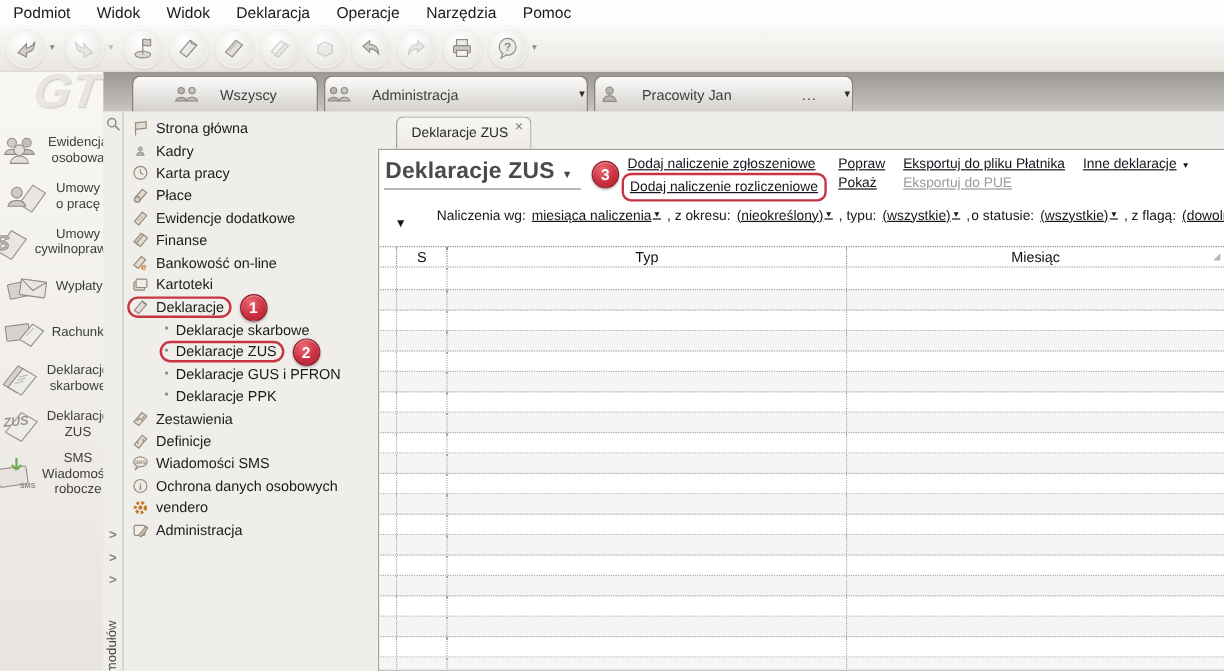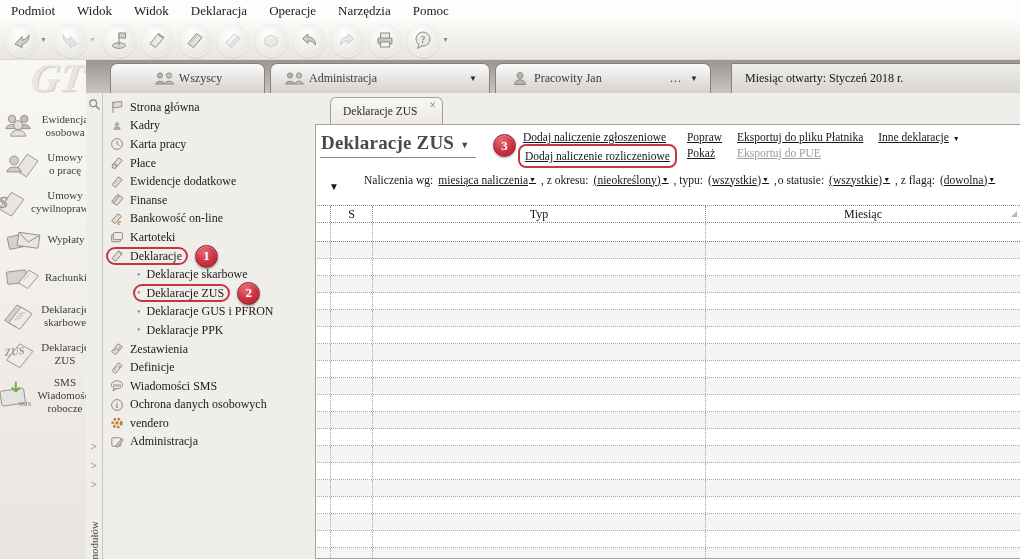--- a/index.html
+++ b/index.html
@@ -2,21 +2,21 @@
 <html><head>
 <meta charset="utf-8">
 <style>
   * { box-sizing: border-box; }
   html,body { margin:0; padding:0; }
   body {
     width:1020px; height:559px; overflow:hidden;
     font-family:"Liberation Sans", sans-serif;
     background:#f0eeea; color:#1b1b19;
   }
-  .app { width:1020px; height:559px; display:flex; flex-direction:column;font-family:Liberation Serif, serif; }
+  .app { width:1020px; height:559px; display:flex; flex-direction:column; }
 
   
   .menubar { height:21px; background:#fdfdfc; display:flex; align-items:center; font-size:13px; padding-left:2px; }
   .menu-item { padding:2px 13px 2px 9px; cursor:pointer; white-space:nowrap; }
 
   
   .toolbar { height:39px; background:linear-gradient(#fbfaf8,#e9e6e1); border-bottom:1px solid #ddd9d3; display:flex; align-items:center; padding-left:5px; gap:5px; }
   .tbtn-wrap { display:flex; align-items:center; cursor:pointer; }
   .tbtn { width:33px; height:33px; border-radius:50%; background:radial-gradient(circle at 40% 30%, #ffffff 0%, #efedea 55%, #e0ddd8 100%);
           box-shadow:0 1px 2px rgba(0,0,0,0.10), inset 0 0 0 1px #f2f0ec; display:flex; align-items:center; justify-content:center; }
@@ -36,31 +36,31 @@
              text-shadow:-1px -1px 0 #fcfbf9, 1px 1px 1px #ccc9c3; transform:skewX(-8deg); user-select:none; }
   .side-item { display:flex; flex-direction:row; align-items:center; text-align:center; font-size:11px; line-height:1.18; color:#3c3c3a; cursor:pointer; }
   .side-icon { width:46px; height:31px; display:flex; align-items:center; justify-content:center; }
   .side-icon svg { width:44px; height:30px; }
   .side-label { max-width:84px; }
 
   .right-col { flex:1; display:flex; flex-direction:column; min-width:0; }
 
   
   .tabbar { height:33px; background:linear-gradient(#9a9793,#c8c5c0); display:flex; align-items:flex-end; padding-left:24px; }
-  .etab { height:30px; display:flex; align-items:center; gap:2px; padding:0 12px; margin-right:5px;
+  .etab { height:30px; display:flex; align-items:center; gap:15px; padding:0 0; margin-right:5px;
           background:linear-gradient(#fcfbfa,#d3d0cc); border:1px solid #85827e; border-bottom:none; border-radius:7px 7px 0 0;
           font-size:12px; color:#3f3e3c; cursor:pointer; }
   .etab .eicon { width:24px; height:15px; display:flex; }
   .etab .eicon svg { width:100%; height:100%; }
   .etab .tcaret { font-size:8px; color:#2a2a28; margin-left:6px; }
   .etab .dots { margin-left:auto; letter-spacing:1px; }
   .etab.t1 { width:155px; justify-content:center; }
   .etab.t2 { width:220px; }
   .etab.t2 .tcaret { margin-left:auto; }
-  .etab.t3 { width:216px; margin-right:20px; }
+  .etab.t3 { width:216px; margin-right:0; }
   .month-panel { height:30px; flex:1; background:linear-gradient(#efede9,#d9d6d2); border:1px solid #85827e; border-bottom:none; border-right:none;
                  display:flex; align-items:center; padding-left:13px; font-size:12px; color:#161614; }
 
   
   .workspace { flex:1; display:flex; background:#f0eeea; min-height:0; }
 
   
   .collapse-strip { width:17px; position:relative; border-right:1px solid #c9c6c1; display:flex; flex-direction:column; align-items:center; cursor:pointer; }
   .pin { margin-top:4px; width:13px; height:13px; }
   .pin svg { width:100%; height:100%; }
@@ -415,23 +415,20 @@
               <svg viewBox="0 0 24 15">
                 <g fill="#b8b5b0" stroke="#8f8c87" stroke-width="1">
                   <circle cx="12" cy="4.5" r="3"></circle>
                   <path d="M6.5 13.5 a5.5 4.8 0 0 1 11 0 z"></path>
                 </g>
               </svg>
             </span>
           <span>Pracowity Jan</span>
           <span class="dots">...</span>
           <span class="tcaret">▼</span>
-        </div>
-        <div class="month-panel">
-          <span>Miesiąc otwarty: Styczeń 2018 r.</span>
         </div>
       </div>
 
       <div class="workspace">
 
         <div class="collapse-strip">
           <span class="pin"><svg viewBox="0 0 13 13">
                 <circle cx="5.2" cy="5.2" r="3.4" fill="none" stroke="#8a8783" stroke-width="1.2"></circle>
                 <path d="M7.8 7.8 L11.5 11.5" stroke="#8a8783" stroke-width="1.4"></path>
               </svg></span>

